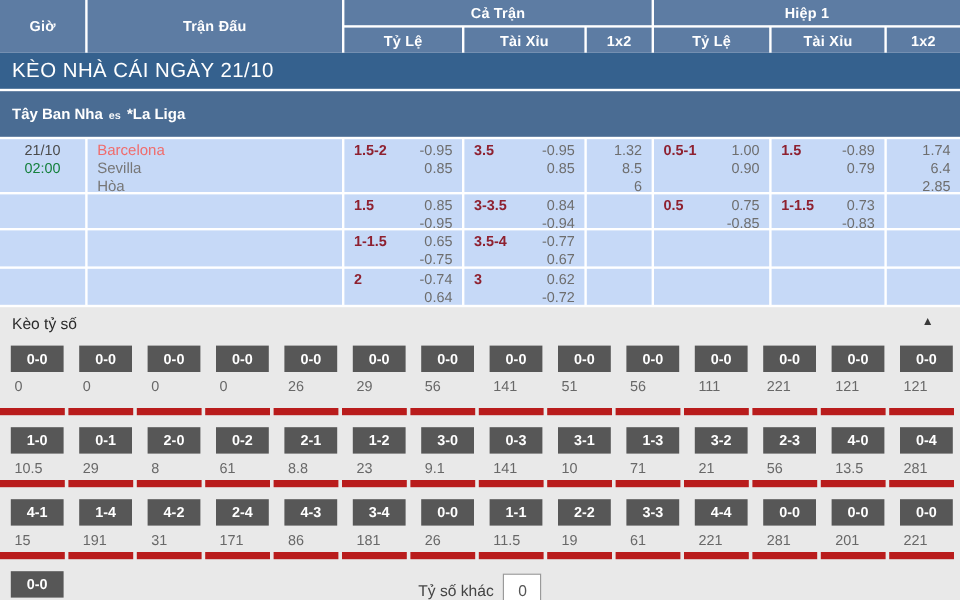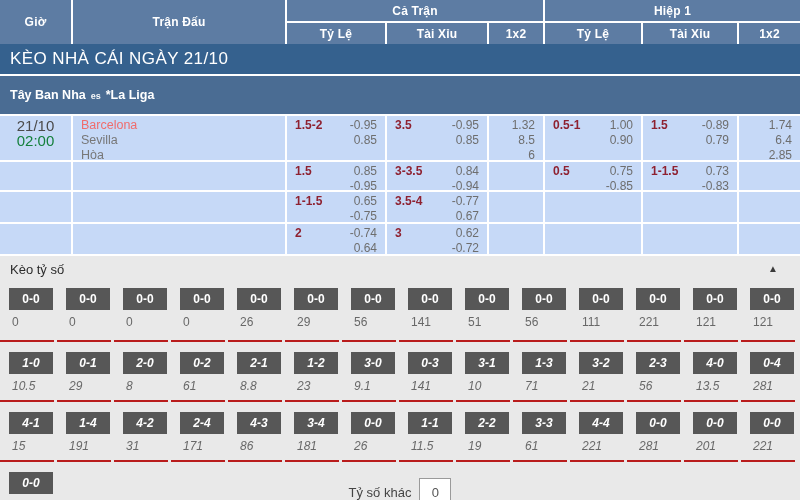--- a/index.html
+++ b/index.html
@@ -46,21 +46,21 @@
   
   .rows-grid {
     margin-top: 2px;
     display: grid;
     grid-template-columns: 71px 212px 98px 100px 54px 96px 94px 61px;
     grid-template-rows: 44px 28px 30px 30px;
     gap: 2px;
     background: #fff;
   }
   .cell { background: #c6d9f7; overflow: hidden; }
-  .cell.time { text-align: center; padding-top: 2px; font-size: 15px; line-height: 15px; }
+  .cell.time { text-align: center; padding-top: 2px; font-size: 12px; line-height: 15px; }
   .cell.time .date { color: #4a4a4a; }
   .cell.time .clock { color: #15803d; }
   .cell.teams { padding: 2px 0 0 8px; font-size: 12.5px; line-height: 15px; color: #777; }
   .cell.teams .home { color: #f06c6c; }
   .cell.odds { display: flex; justify-content: space-between; padding: 2px 8px 0 8px; font-size: 12px; }
   .cell.odds .line { color: #8e2130; font-weight: bold; line-height: 15px; }
   .cell.odds .vals { color: #6e6e6e; text-align: right; white-space: pre-line; line-height: 15px; }
   .cell.x2 { justify-content: flex-end; }
 
   
@@ -72,21 +72,21 @@
     height: 24px; display: flex; align-items: center;
     justify-content: space-between; padding: 2px 22px 0 10px;
   }
   .score-title { font-size: 13px; color: #2b2b2b; }
   .collapse-btn { font-size: 10px; color: #3a3a3a; cursor: pointer; line-height: 10px; }
   .score-row { display: flex; height: 60px; padding-left: 0; }
   .score-cell {
     width: 54px; margin-right: 3px; flex: none;
     padding-top: 8px; background: #e9e9e9;
   }
-  .score-row.bordered .score-cell { border-top: 2px solid #b91c1c; padding-top: 10px; font-style: italic; }
+  .score-row.bordered .score-cell { border-top: 6px solid #b91c1c; padding-top: 10px; }
   .score-box {
     margin-left: 9px; width: 44px; height: 22px; background: #575757;
     color: #fff; font-size: 12px; font-weight: bold;
     display: flex; align-items: center; justify-content: center;
   }
   .score-val { margin-left: 12px; margin-top: 5px; font-size: 12px; color: #686868; }
   .other-score {
     position: absolute; left: 0; top: 222px; width: 100%;
     display: flex; align-items: center; justify-content: center; gap: 8px;
   }

